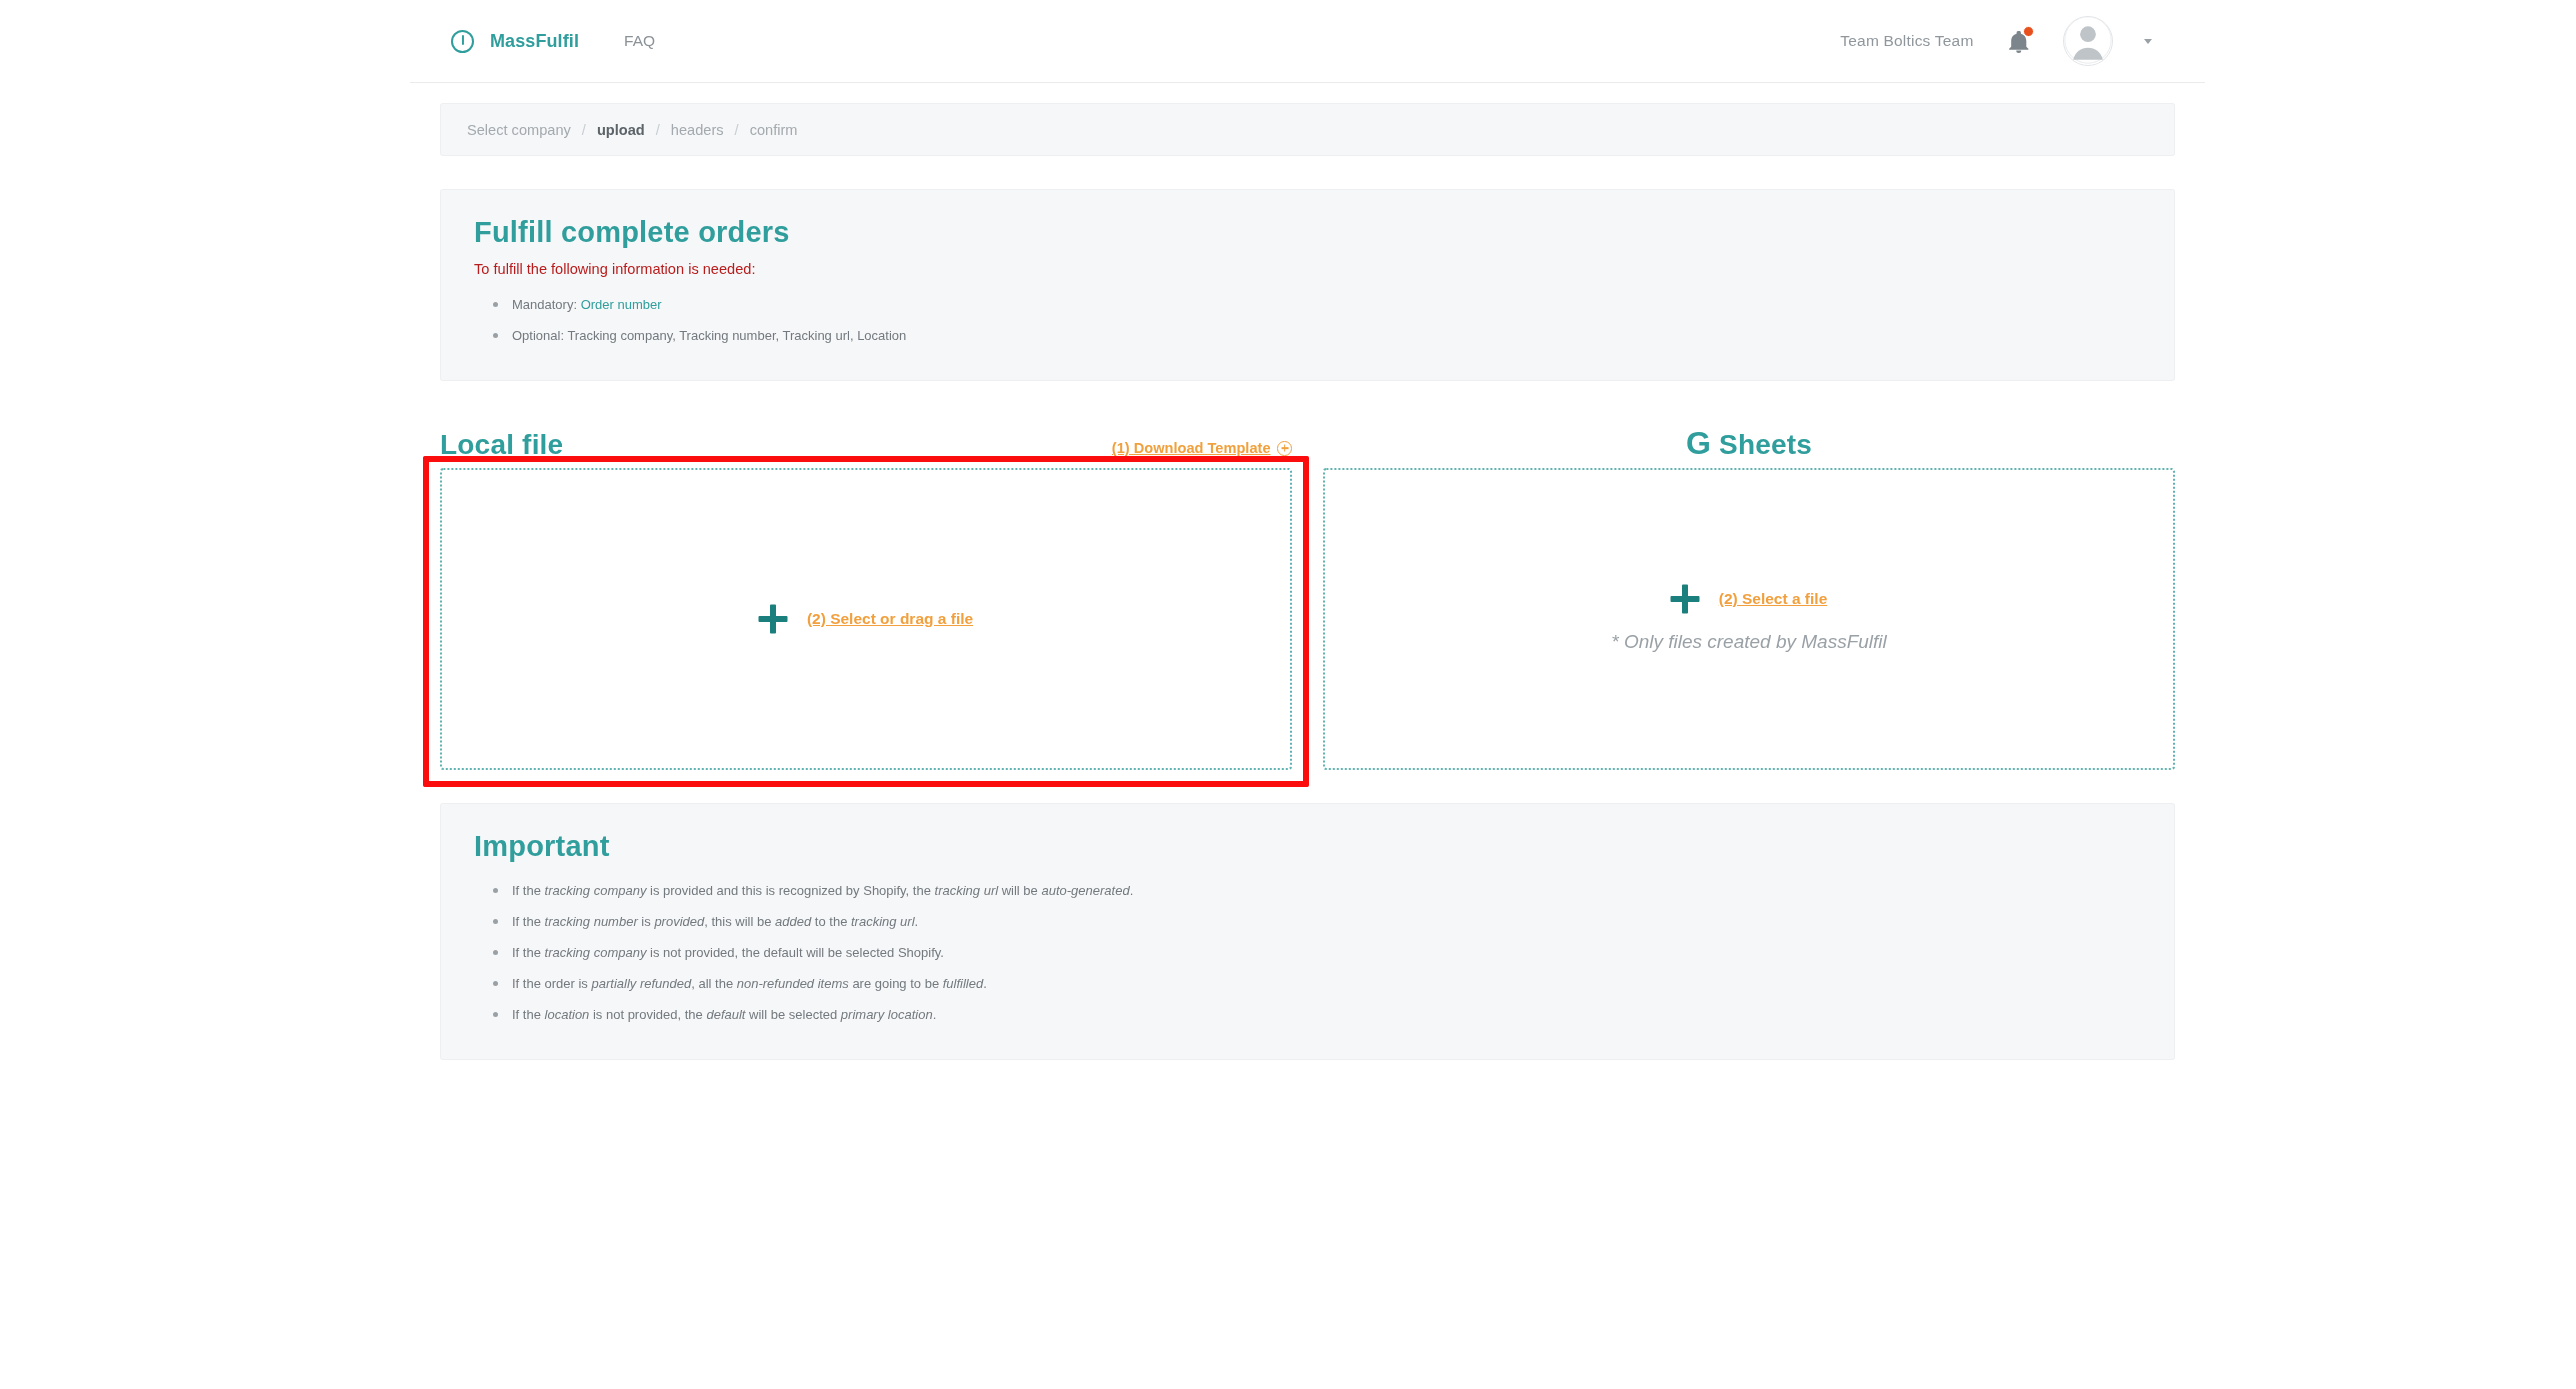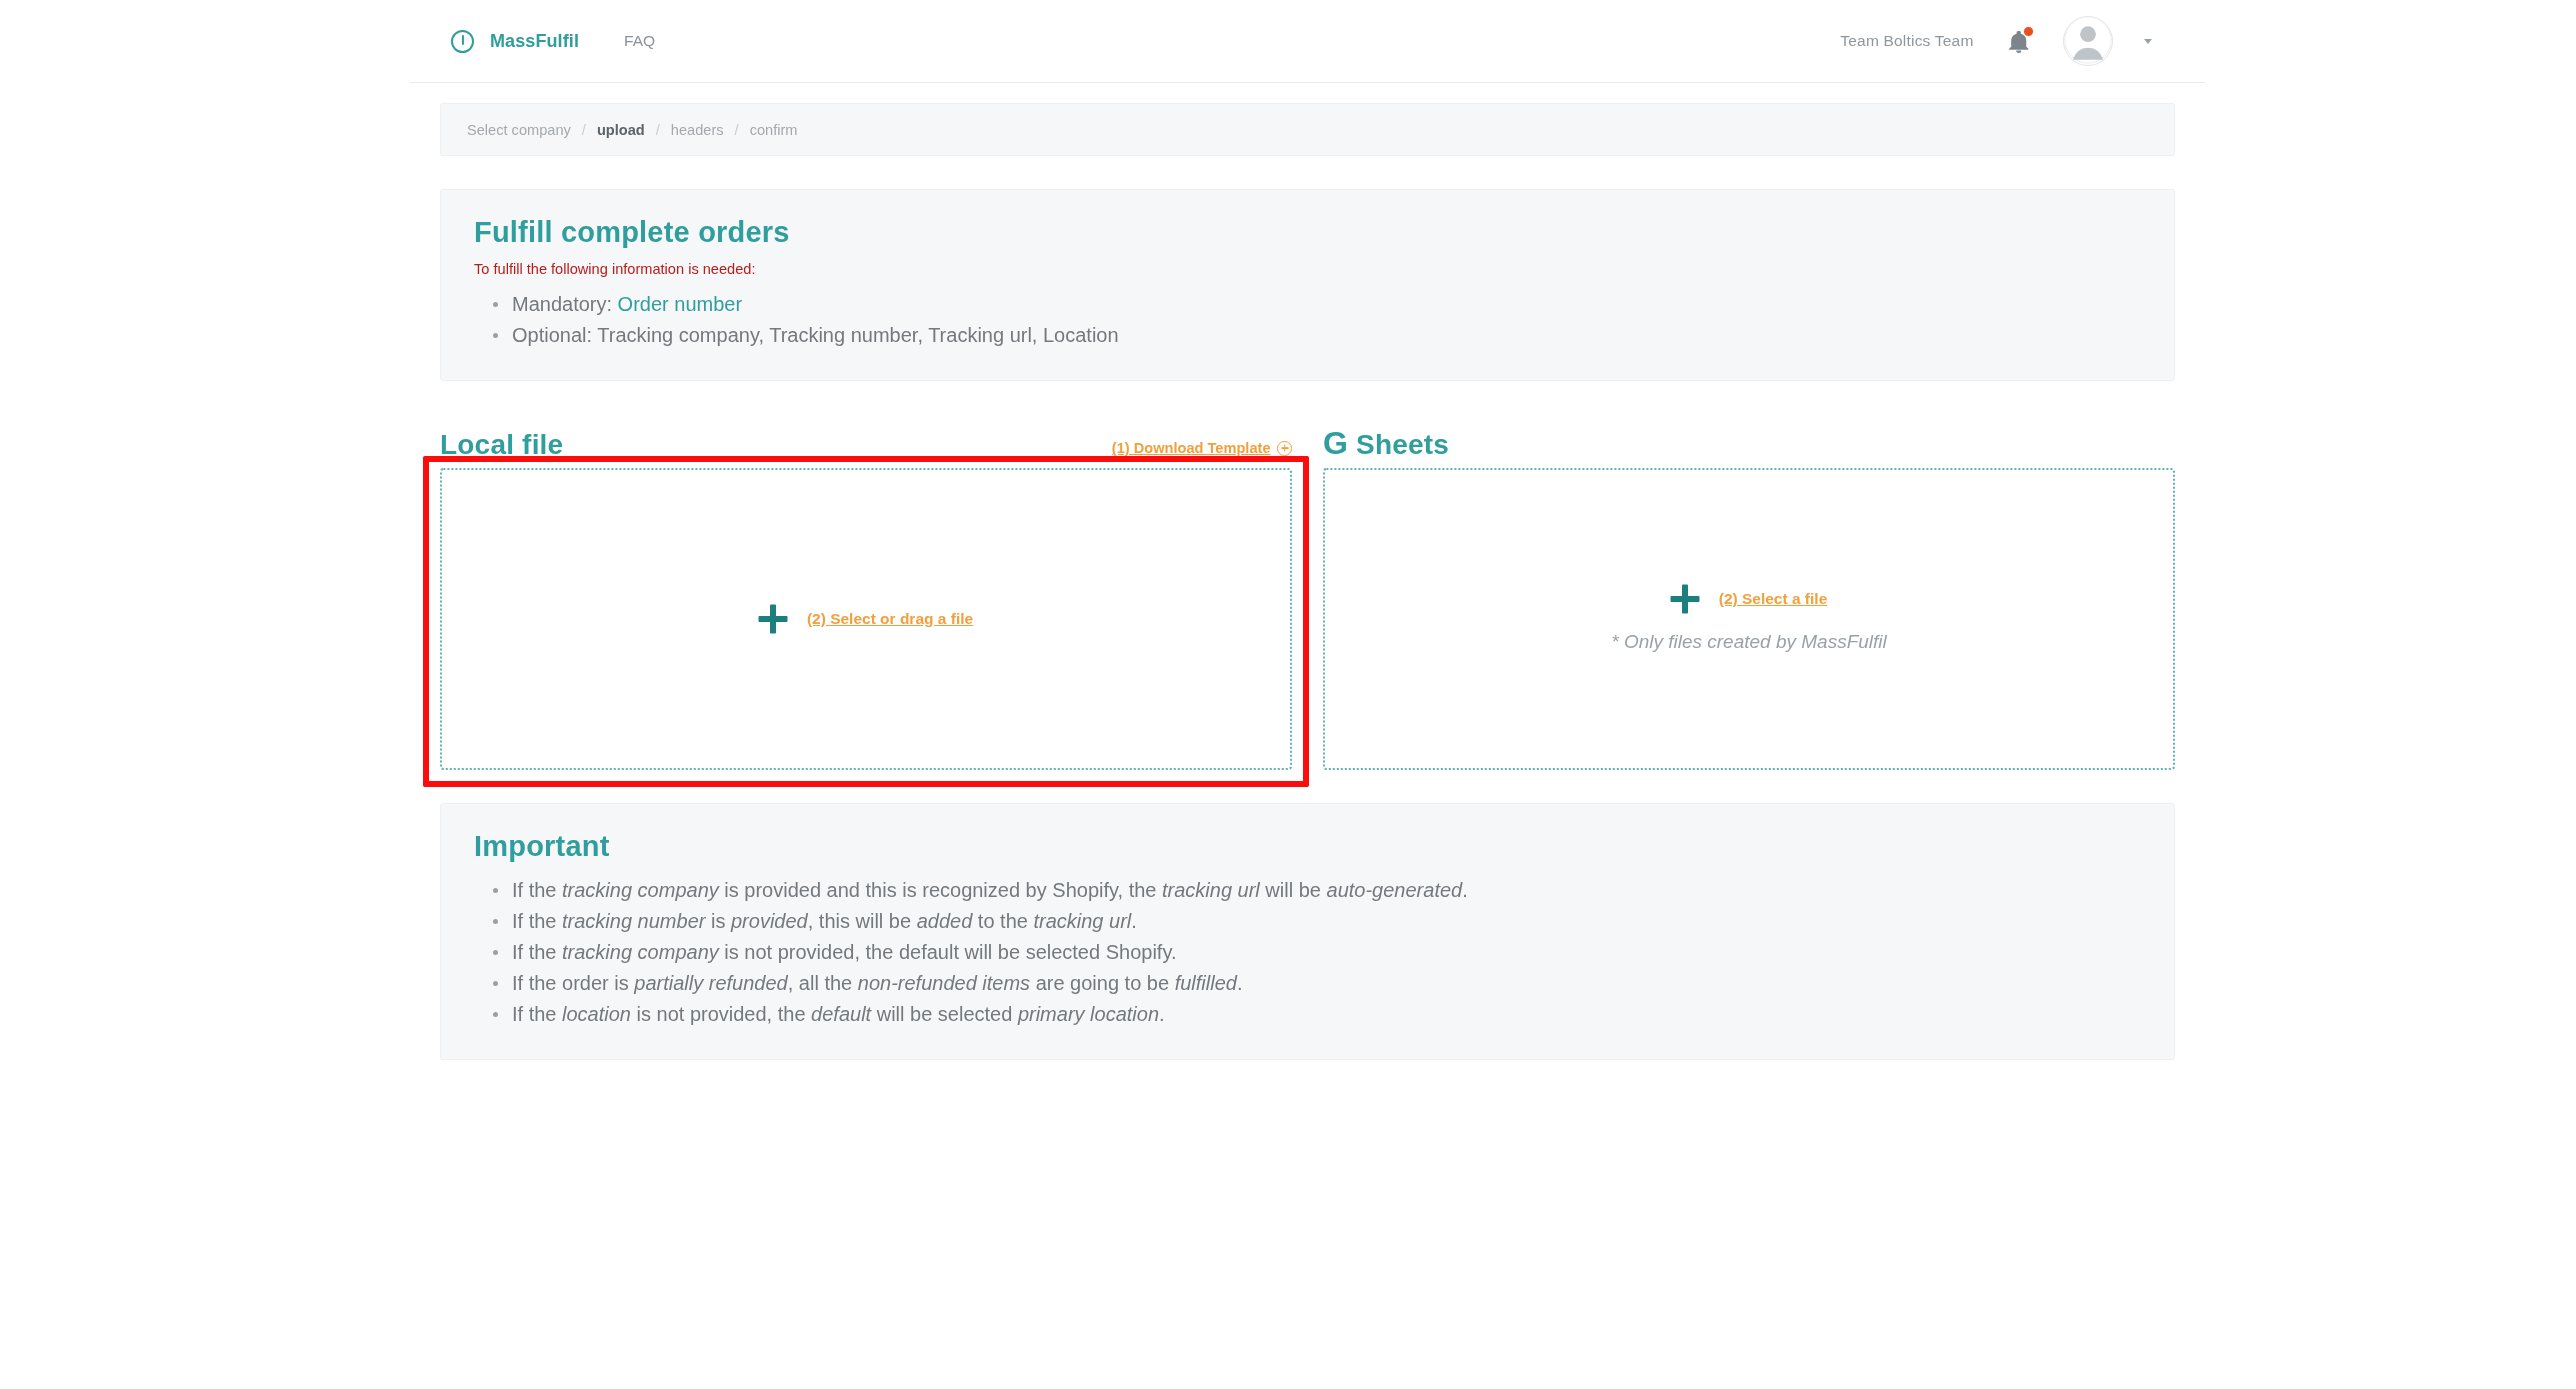--- a/index.html
+++ b/index.html
@@ -162,21 +162,21 @@
     font-size: 14.6px;
     color: #b91c1c;
     margin-bottom: 12px;
   }
   ul.bullets {
     list-style: none;
     padding-left: 38px;
   }
   ul.bullets li {
     position: relative;
-    font-size: 20px;
+    font-size: 13px;
     color: #73797e;
     line-height: 31px;
     white-space: nowrap;
   }
   ul.bullets li::before {
     content: "";
     position: absolute;
     left: -19px; top: 13px;
     width: 5.2px; height: 5.2px;
     border-radius: 50%;
@@ -192,20 +192,21 @@
     display: flex;
     gap: 31px;
   }
   .upload-col { flex: 1 1 0; min-width: 0; position: relative; }
 
   .col-head {
     display: flex;
     align-items: flex-end;
     height: 45px;
     margin-bottom: 8.6px;
+    justify-content: center;
   }
   .col-title {
     font-size: 28px;
     font-weight: 700;
     color: #2f9e9c;
     letter-spacing: 0.2px;
     line-height: 1;
   }
   .col-title .g-letter { font-size: 32px; }
   .download-link {

